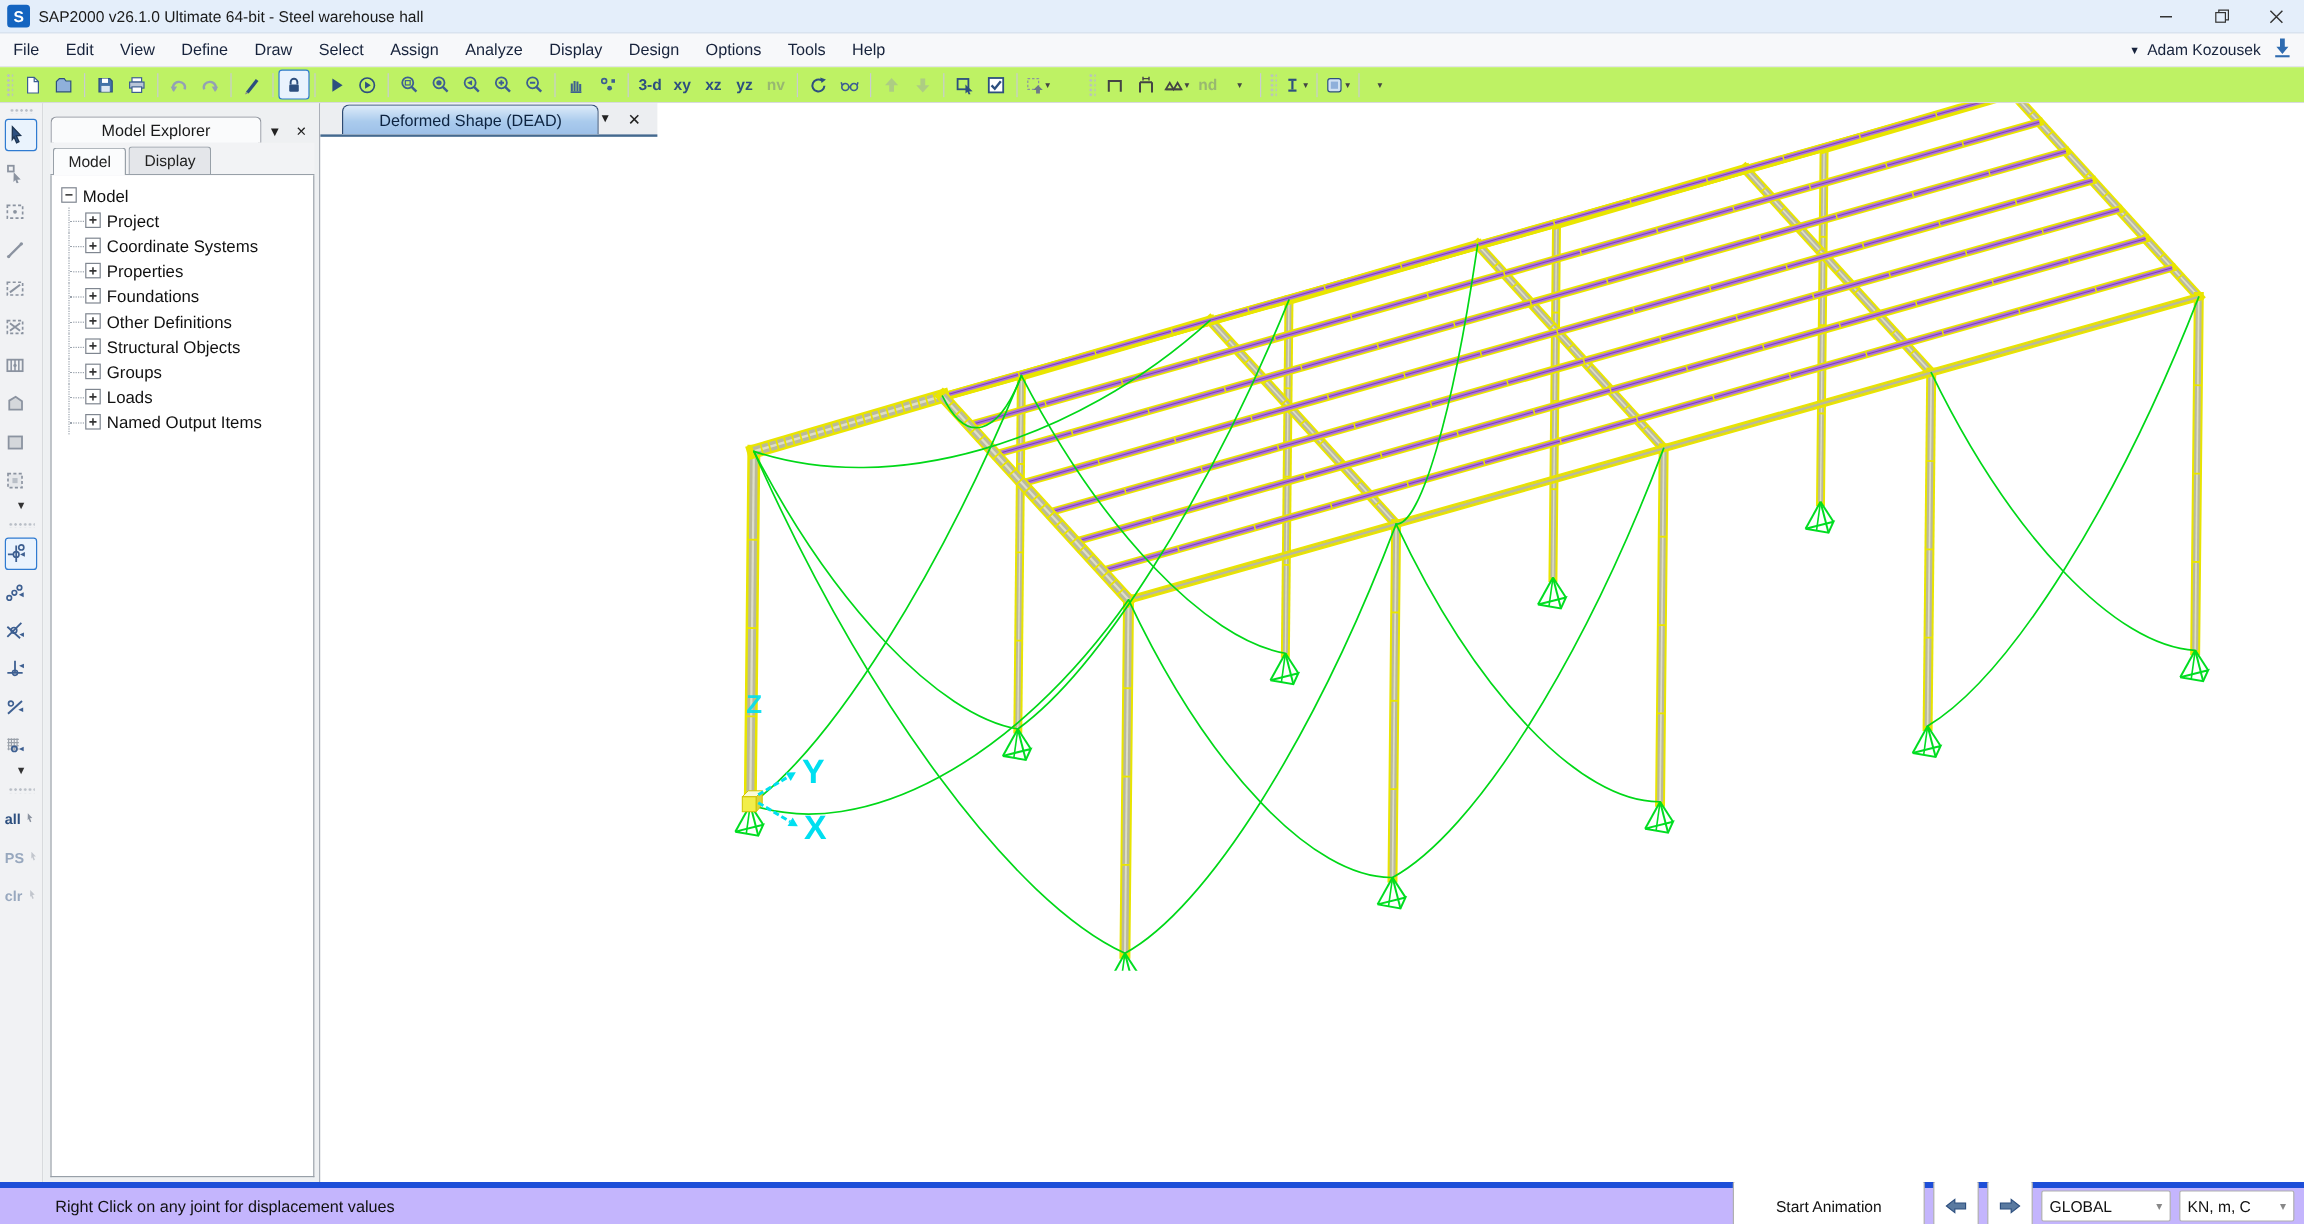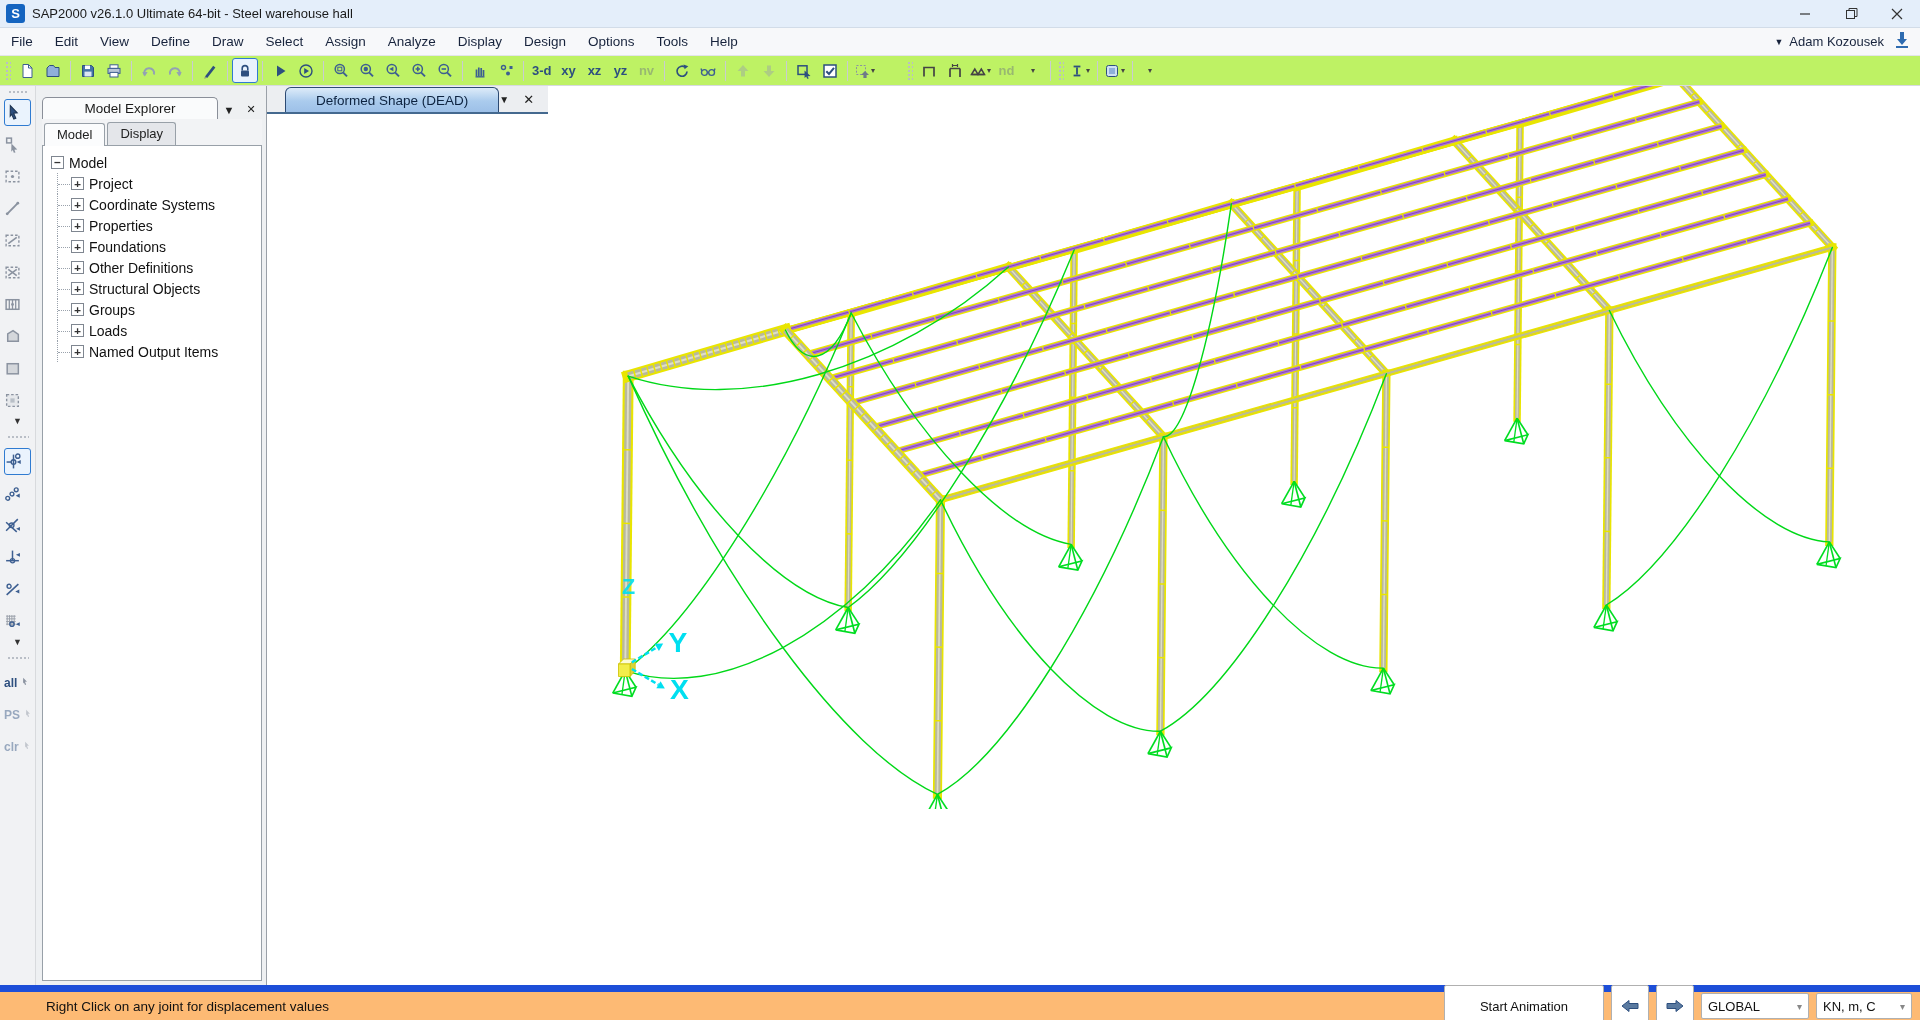--- a/index.html
+++ b/index.html
@@ -70,21 +70,21 @@
   #viewport { flex:1; display:flex; flex-direction:row; background:#fff; position:relative;}
   #vtabstrip { height:28px; background:#eceef1; border-bottom:2px solid #44698f; display:flex; align-items:flex-end; }
   #vtab { margin-left:18px; height:25px; padding:0 30px; display:flex; align-items:center;
     border:1px solid #2c4a73; border-bottom:none; border-radius:6px 6px 0 0;
     background:linear-gradient(#ddebf9,#aacbed 55%,#9dc0e8); color:#0d2340; font-size:13.5px;}
   #vtab-icons { margin-left:auto; display:flex; align-items:center; gap:14px; padding:0 14px 5px 0;}
   #vcanvas { flex:1; position:relative; background:#fff;}
   #scene-svg { position:absolute; inset:0; }
 
   
-  #statusbar { height:35px; background:#fdba74; border-top:7px solid #1d4ed8; display:flex; align-items:center;}
+  #statusbar { height:35px; background:#c4b5fd; border-top:5px solid #1d4ed8; display:flex; align-items:center;}
   #status-hint { padding-left:46px; font-size:13.5px; color:#111;}
   #status-right { margin-left:auto; display:flex; align-items:center; gap:7px; margin-right:8px;}
   .sbtn { height:42px; background:#fff; border:1px solid #b0b0b0; border-radius:2px;
     font-size:13px; color:#111; display:flex; align-items:center; justify-content:center;}
   #anim-btn { width:160px; }
   .arrbtn { width:38px; }
   .sselect { height:26px; background:#fff; border:1px solid #b0b0b0; border-radius:2px; display:flex;
     align-items:center; font-size:13px; color:#111; padding:0 6px; justify-content:space-between;}
   #coord-select { width:108px; }
   #units-select { width:96px; }

